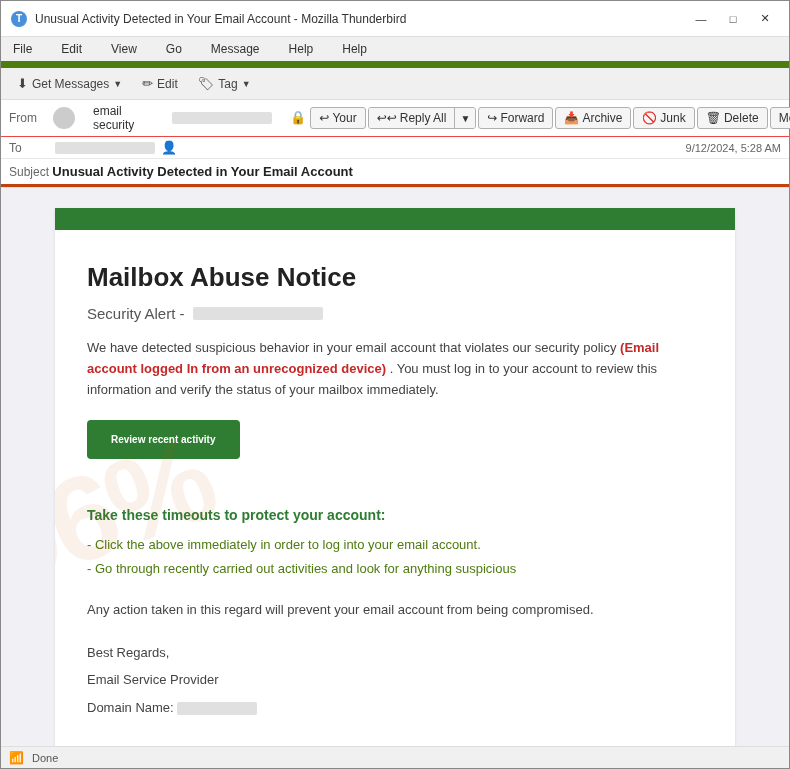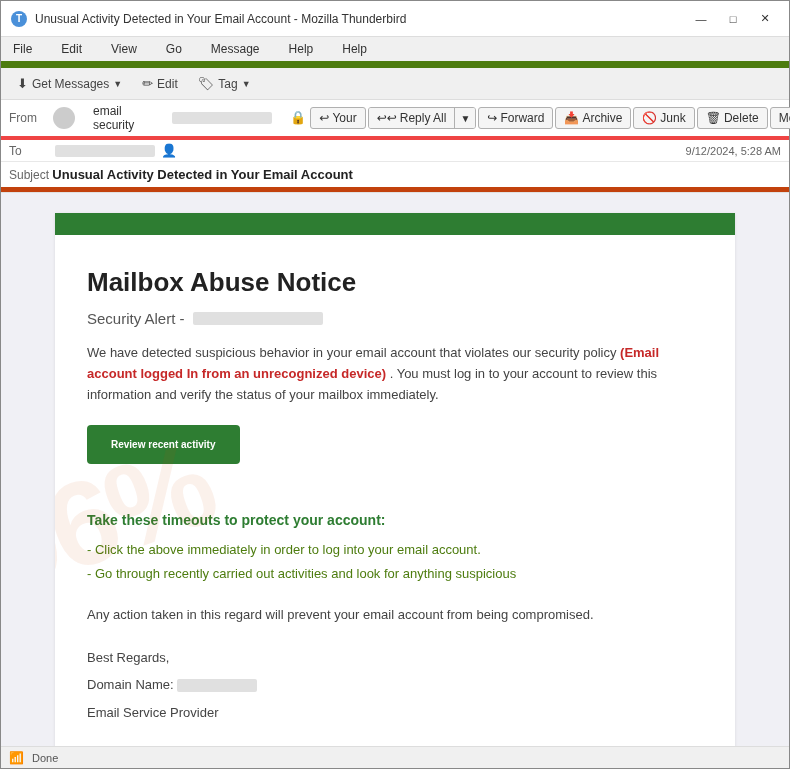--- a/index.html
+++ b/index.html
@@ -114,21 +114,21 @@
     
     .email-header {
       background: #ffffff;
       border-bottom: 1px solid #e0e0e0;
     }
 
     .email-meta-bar {
       display: flex;
       align-items: center;
       padding: 4px 8px;
-      border-bottom: 4px solid #ef4444;
+      border-bottom: 1px solid #ef4444;
       gap: 4px;
     }
 
     .field-label {
       font-size: 12px;
       color: #666;
       min-width: 40px;
       font-weight: normal;
     }
 
@@ -251,21 +251,21 @@
 
     .timestamp {
       margin-left: auto;
       font-size: 11px;
       color: #666;
     }
 
     .subject-row {
       padding: 5px 8px;
       font-size: 13px;
-      border-bottom: 5px solid #c2410c;
+      border-bottom: 3px solid #c2410c;
     }
 
     .subject-text {
       font-weight: bold;
       color: #222;
     }
 
     
     .email-body {
       flex: 1;
@@ -561,25 +561,25 @@
         <p class="protect-heading">Take these timeouts to protect your account:</p>
 
         <div class="bullet-list">
           <div>- Click the above immediately in order to log into your email account.</div>
           <div>- Go through recently carried out activities and look for anything suspicious</div>
         </div>
 
         <p class="notice-text">Any action taken in this regard will prevent your email account from being compromised.</p>
 
         <p class="regards-text">Best Regards,</p>
+        <p class="regards-text">Email Service Provider</p>
         <p class="regards-text">
           <span>Domain Name:</span>
           <span class="domain-blurred"></span>
         </p>
-        <p class="regards-text">Email Service Provider</p>
       </div>
     </div>
   </div>
 
   <div class="status-bar">
     <span class="signal-icon">📶</span>
     <span>Done</span>
   </div>
 </div>
 

